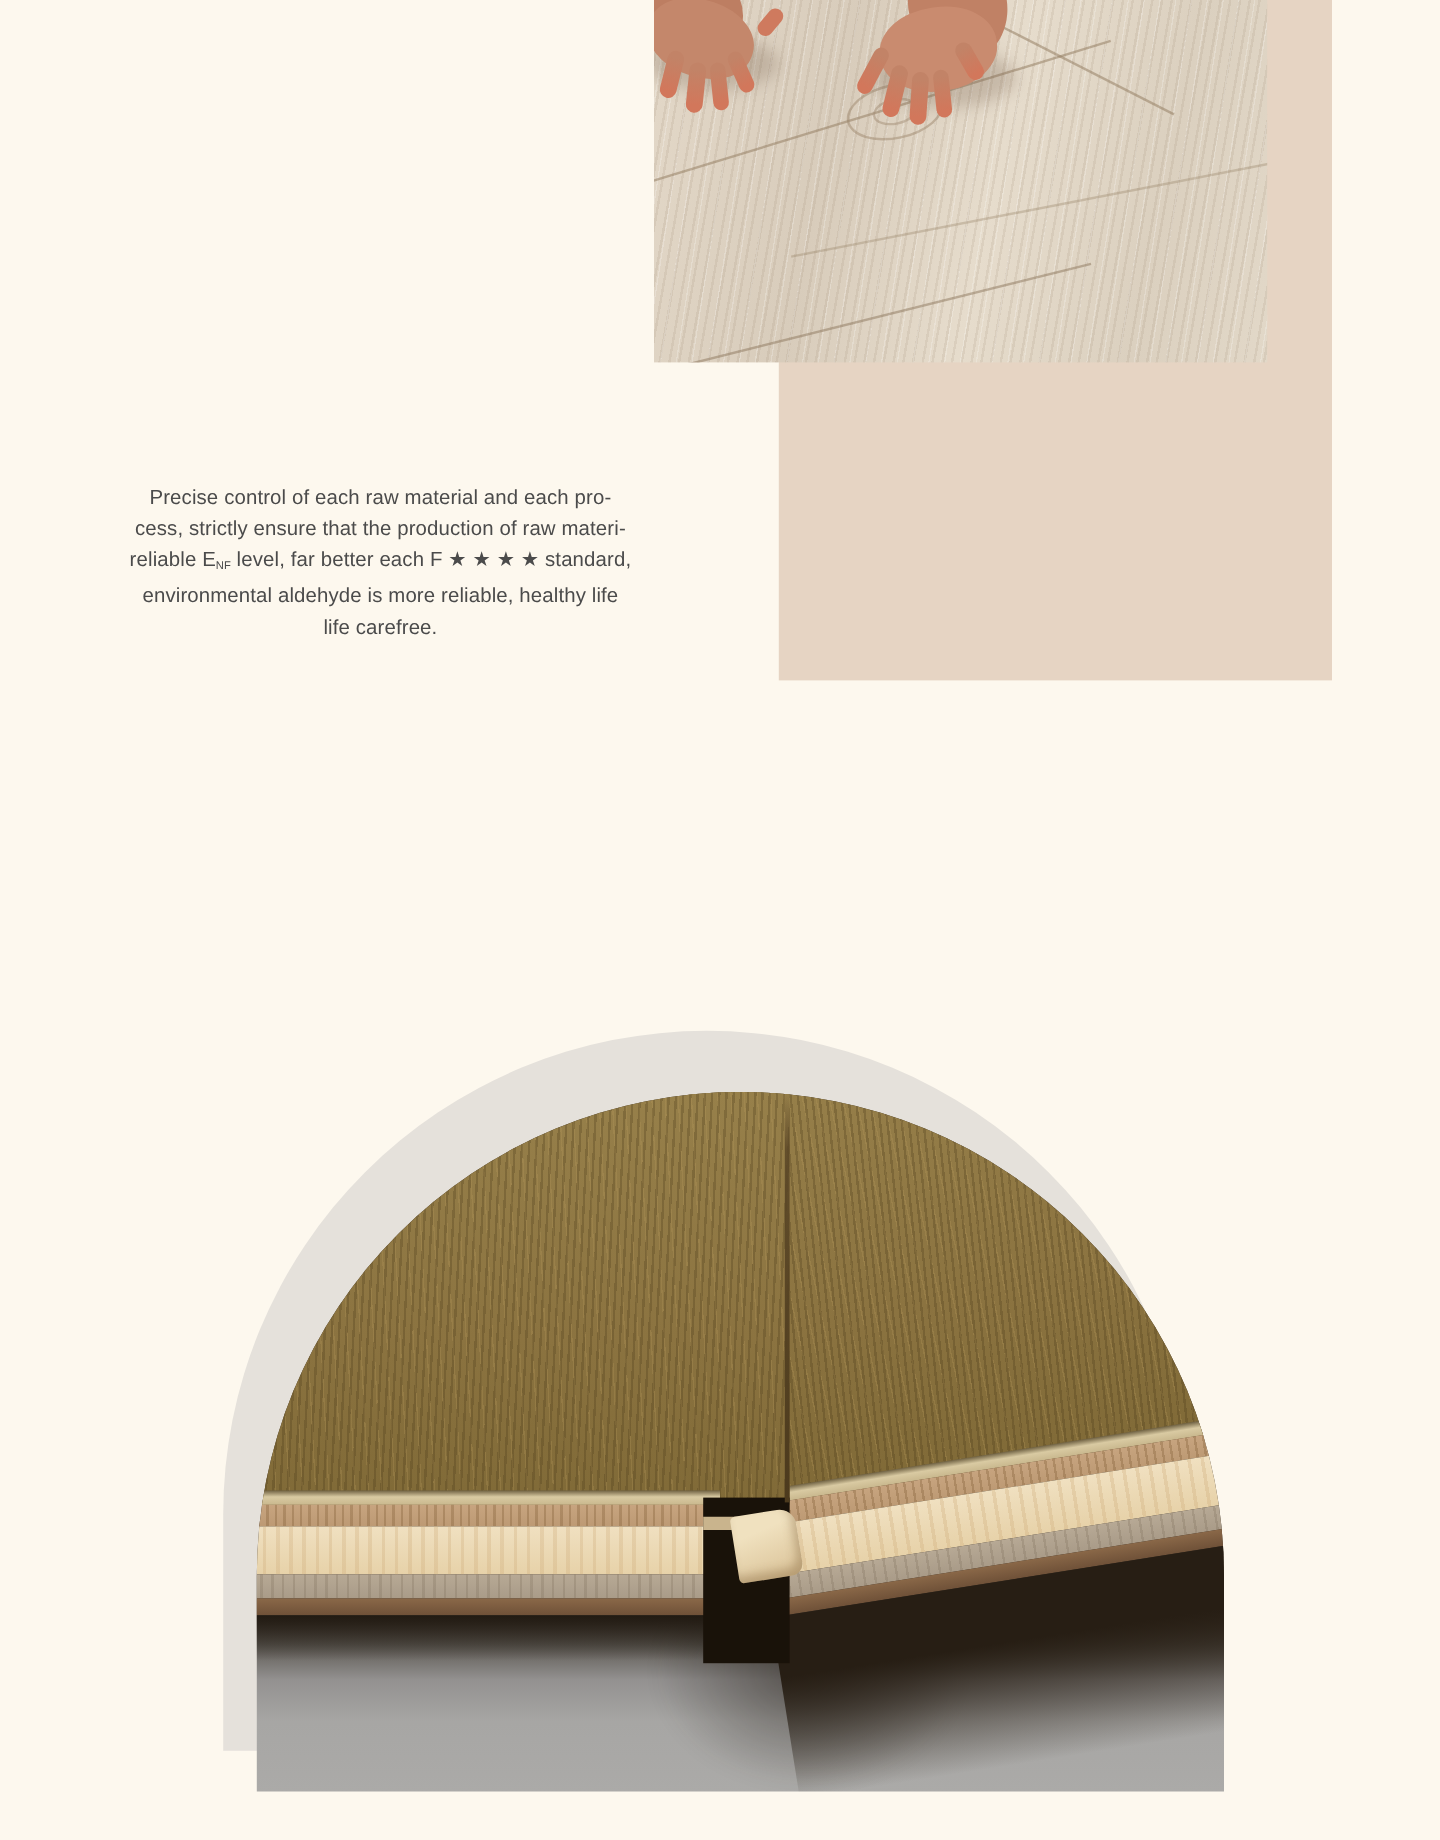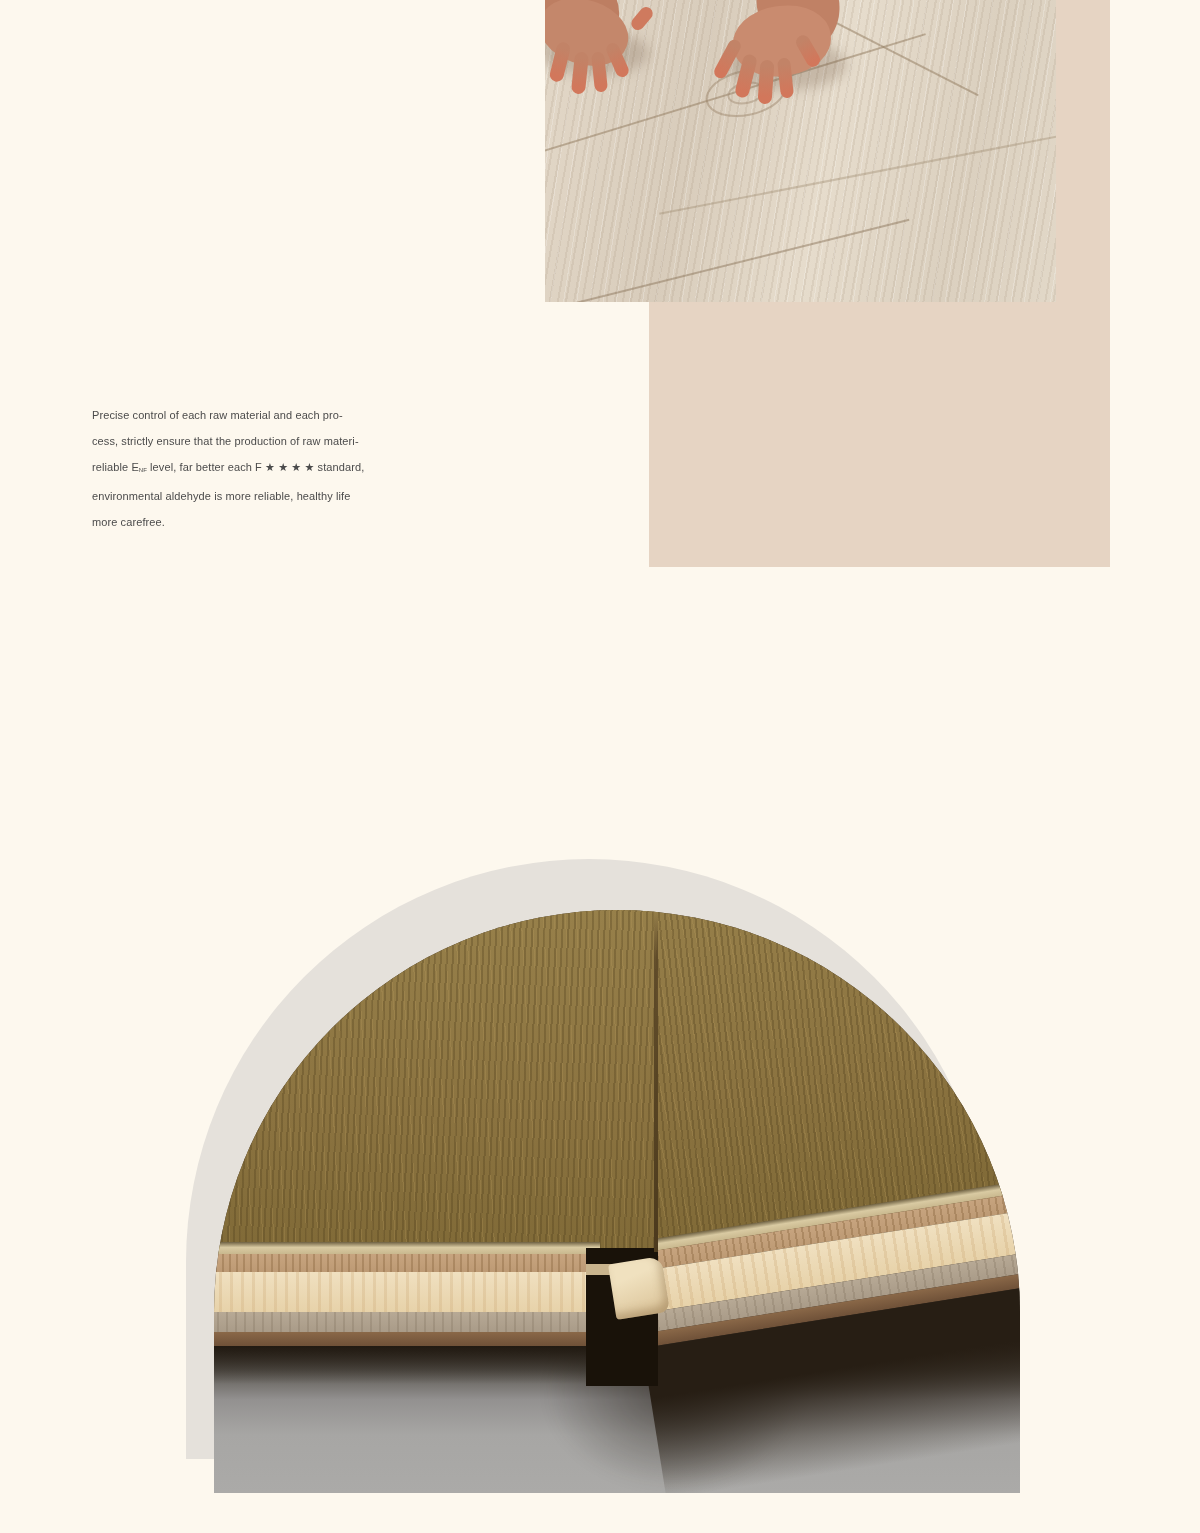--- a/index.html
+++ b/index.html
@@ -22,22 +22,23 @@
     font-size:34px;line-height:47px;letter-spacing:.5px;
     color:var(--c-text_primary,#272624);
     font-weight:500;
   }
   .cn-line{white-space:nowrap;}
   .sub-nf{font-size:.55em;vertical-align:-.2em;letter-spacing:0;}
 
   
   .en-block{
     position:absolute;left:92px;top:402px;width:450px;
-    font-size:11px;line-height:26px;letter-spacing:.1px;
+    font-size:17px;line-height:26px;letter-spacing:.1px;
     color:var(--c-text_secondary,#4b4b4b);
+    text-align:center;
   }
   .en-line{white-space:nowrap;}
 
   
   .baby-photo{
     position:absolute;left:545px;top:0;width:511px;height:302px;overflow:hidden;
     background:
       repeating-linear-gradient(100deg, rgba(151,130,106,.14) 0 2px, rgba(0,0,0,0) 2px 8px),
       repeating-linear-gradient(99deg, rgba(255,255,255,.22) 0 1px, rgba(0,0,0,0) 1px 13px),
       linear-gradient(102deg,#e3d8c8 0%,#d8ccbb 30%,#e6dccc 55%,#dbd0bf 80%,#e2d8c8 100%);
@@ -153,21 +154,21 @@
       <div class="hand-part finger" style="left:256px;top:34px;width:14px;height:34px;transform:rotate(-30deg);"></div>
     </div>
   </div>
 
 
   <div class="en-block">
     <div class="en-line">Precise control of each raw material and each pro-</div>
     <div class="en-line">cess, strictly ensure that the production of raw materi-</div>
     <div class="en-line"><span>reliable E</span><sub class="sub-nf">NF</sub><span> level, far better each F ★ ★ ★ ★ standard,</span></div>
     <div class="en-line">environmental aldehyde is more reliable, healthy life</div>
-    <div class="en-line">more carefree.</div>
+    <div class="en-line">life carefree.</div>
   </div>
 
   <div class="arch-backdrop"></div>
 
   <div class="arch-photo">
     <div class="floor-gap-shadow"></div>
 
     <div class="plank plank-left">
       <div class="layer grain" style="top:0;width:450px;height:344px;"></div>
       <div class="layer chamfer" style="top:332px;width:392px;height:12px;"></div>

